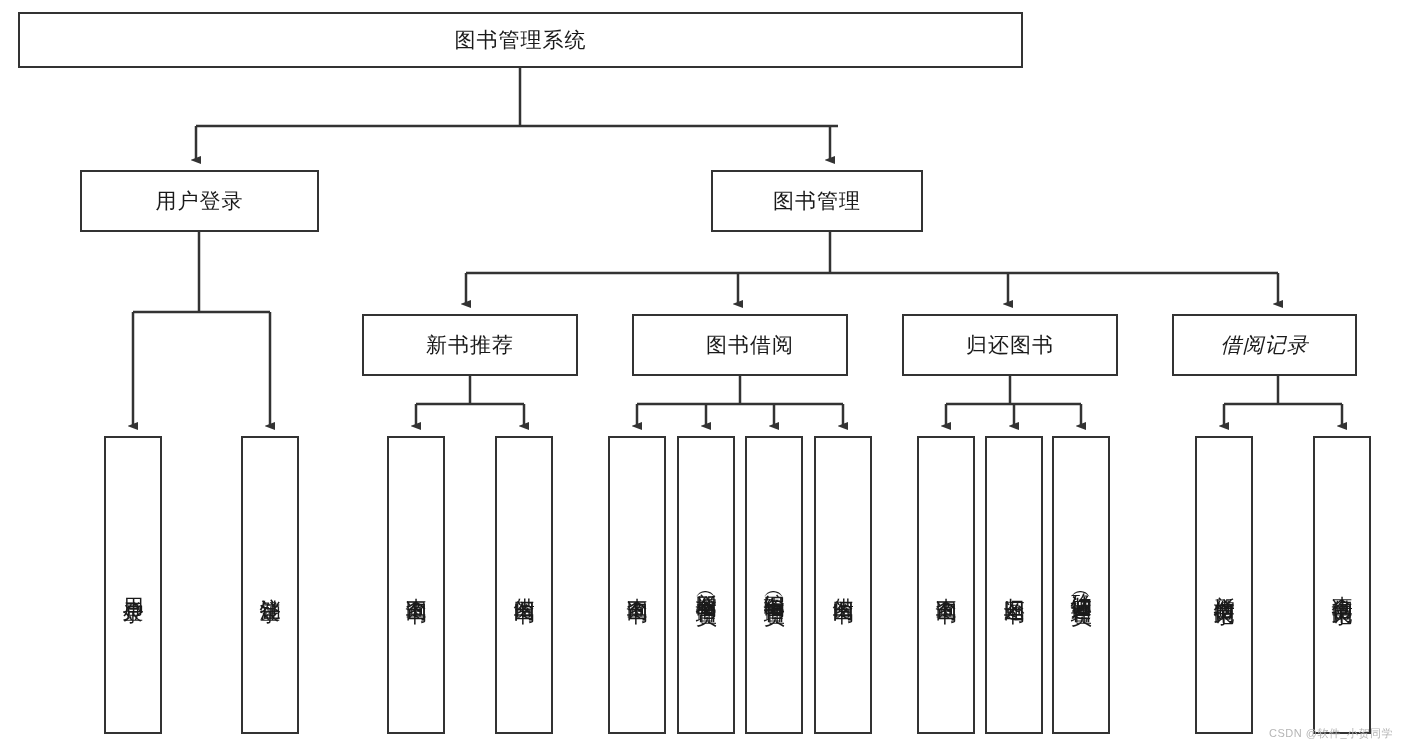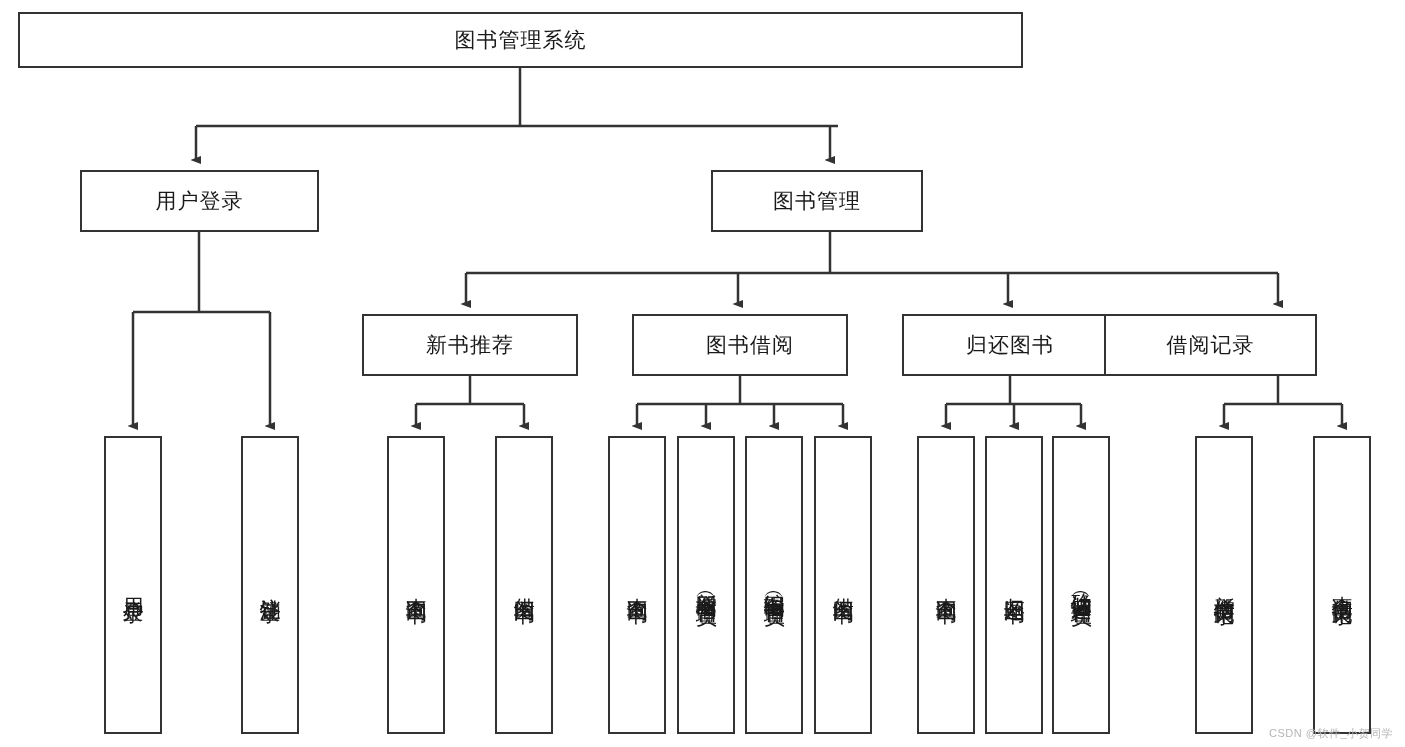--- a/index.html
+++ b/index.html
@@ -138,21 +138,21 @@
 
   <div class="node horiz" style="left:362px; top:314px; width:216px; height:62px;">
     <span class="label">新书推荐</span>
   </div>
   <div class="node horiz" style="left:632px; top:314px; width:216px; height:62px;padding-left:20px;">
     <span class="label">图书借阅</span>
   </div>
   <div class="node horiz" style="left:902px; top:314px; width:216px; height:62px;">
     <span class="label">归还图书</span>
   </div>
-  <div class="node horiz" style="left:1104px; top:314px; width:213px; height:62px;">
+  <div class="node horiz" style="left:1172px; top:314px; width:185px; height:62px;font-style:italic;">
     <span class="label">借阅记录</span>
   </div>
 
   <div class="node vert" style="left:104px; top:436px; width:58px; height:298px;">
     <span class="label">用户登录</span>
   </div>
   <div class="node vert" style="left:241px; top:436px; width:58px; height:298px;">
     <span class="label">注销登录</span>
   </div>
 

